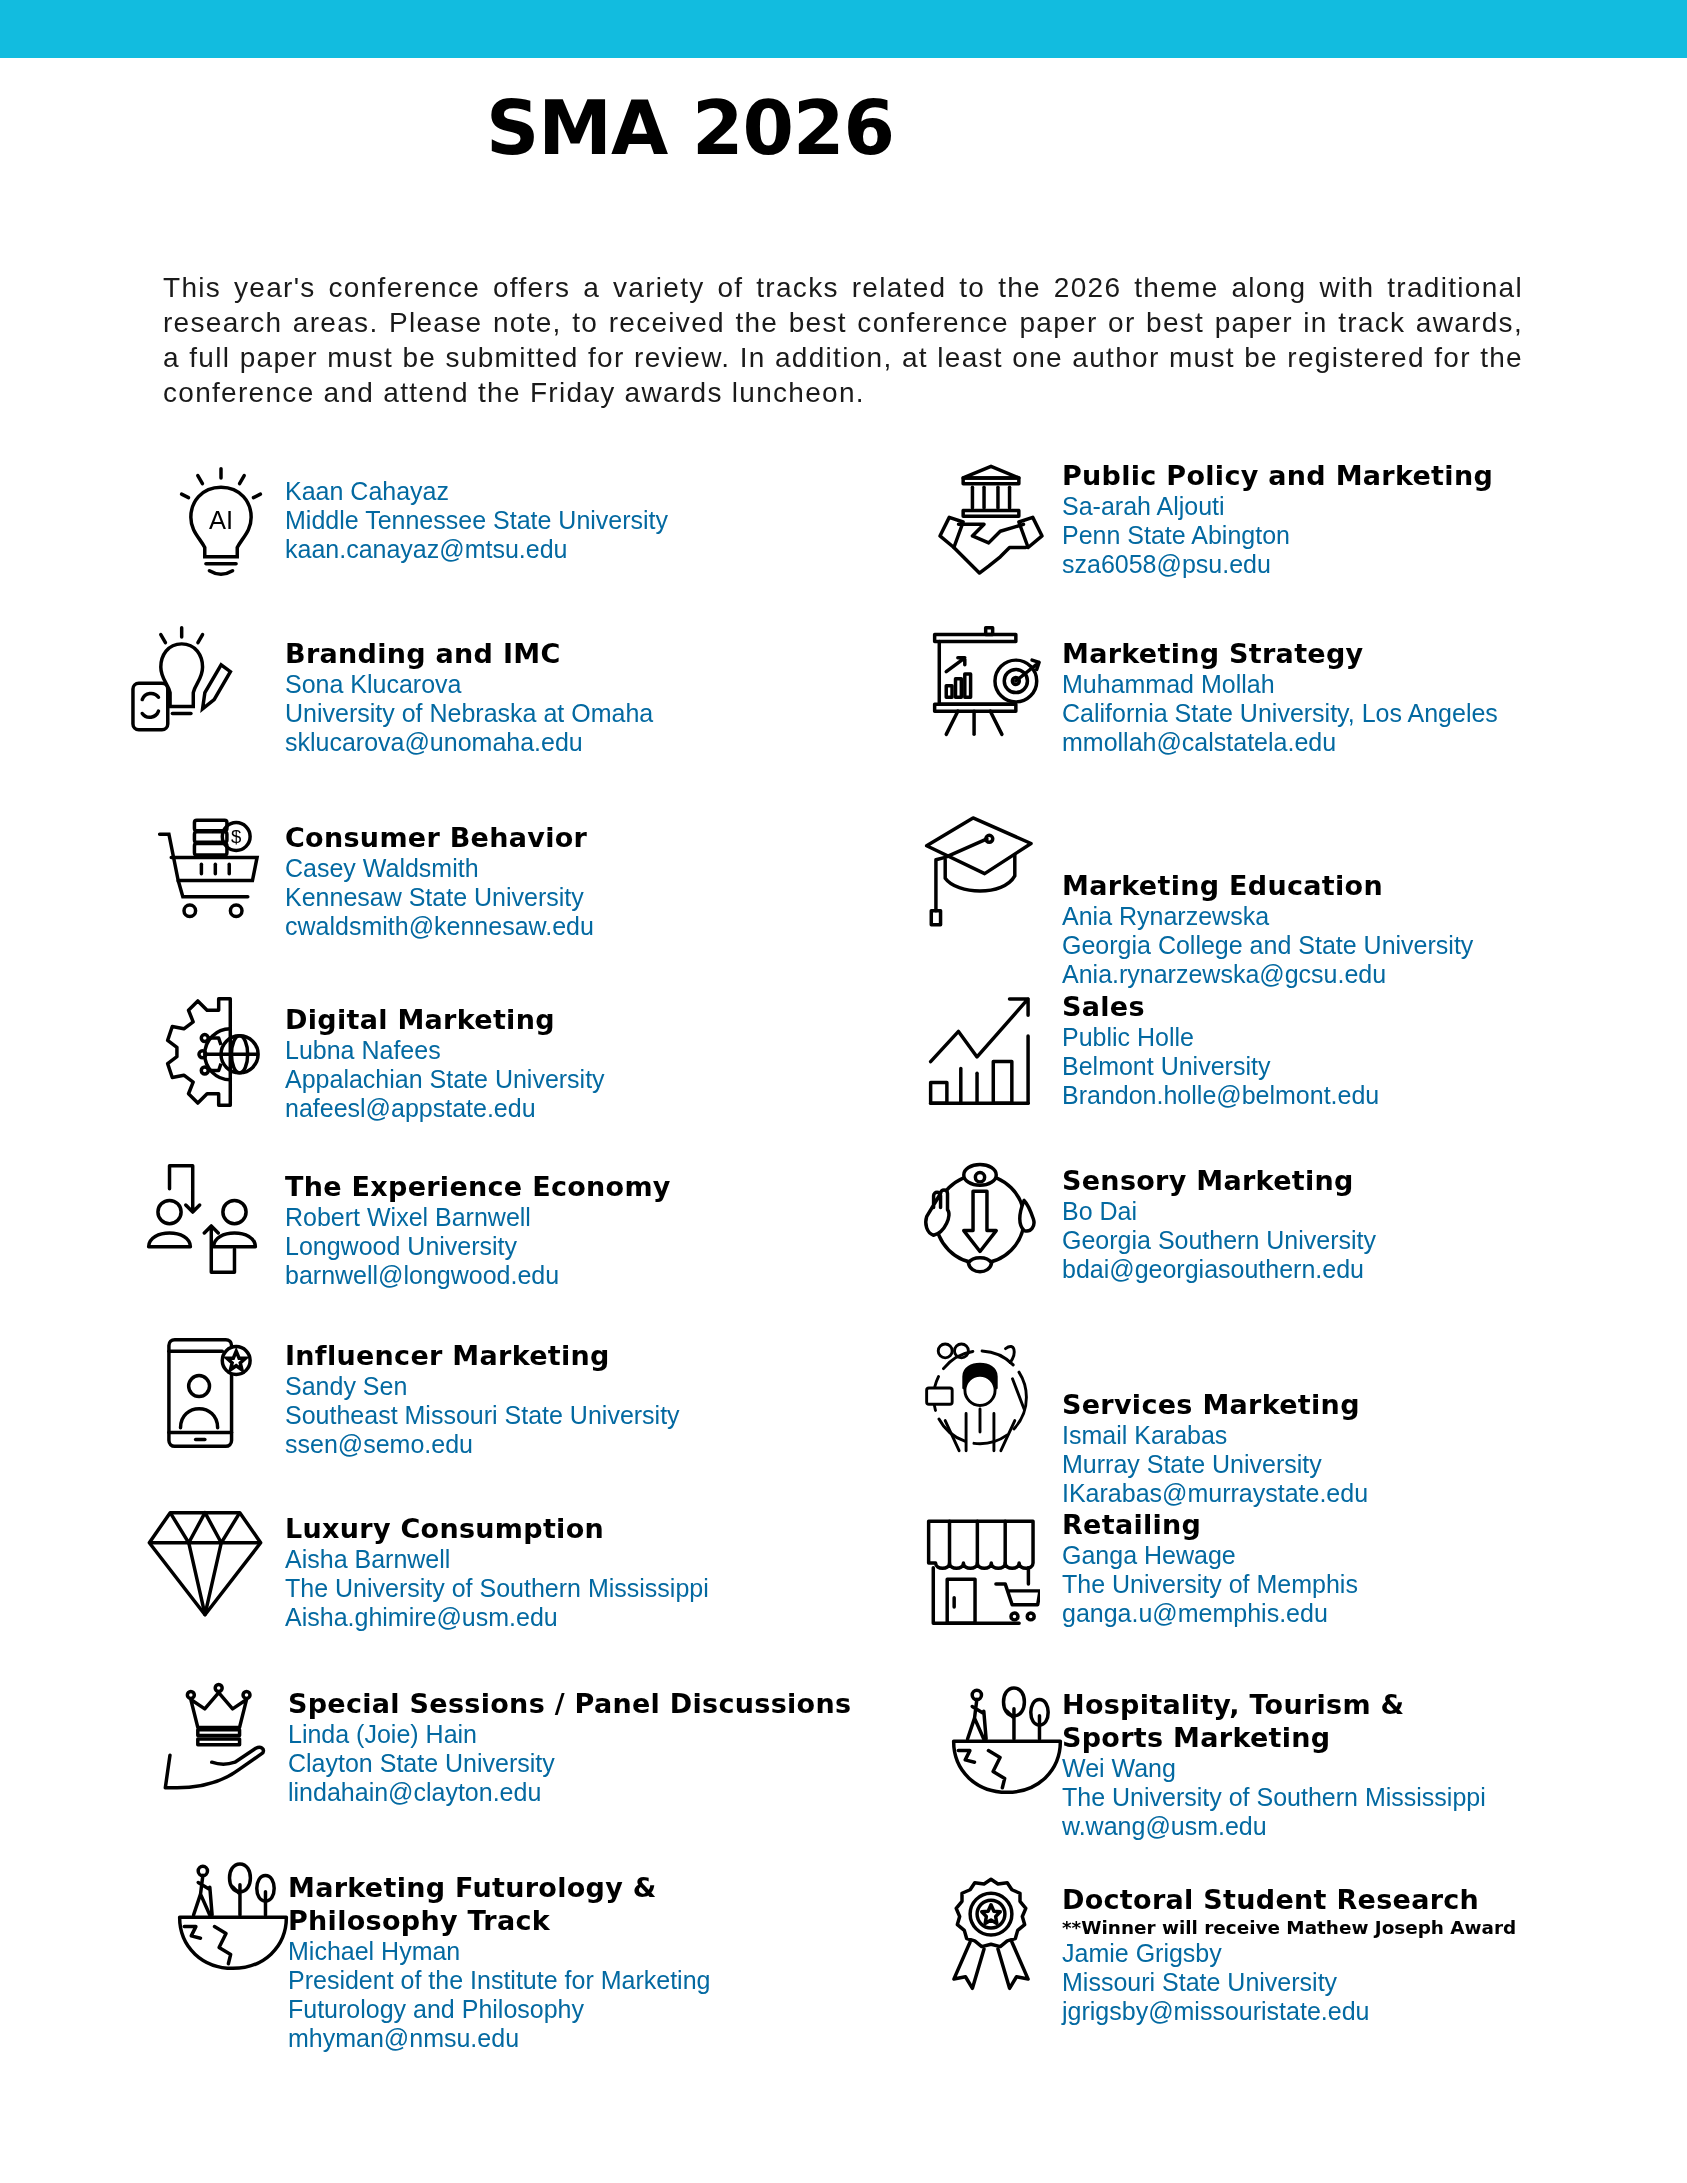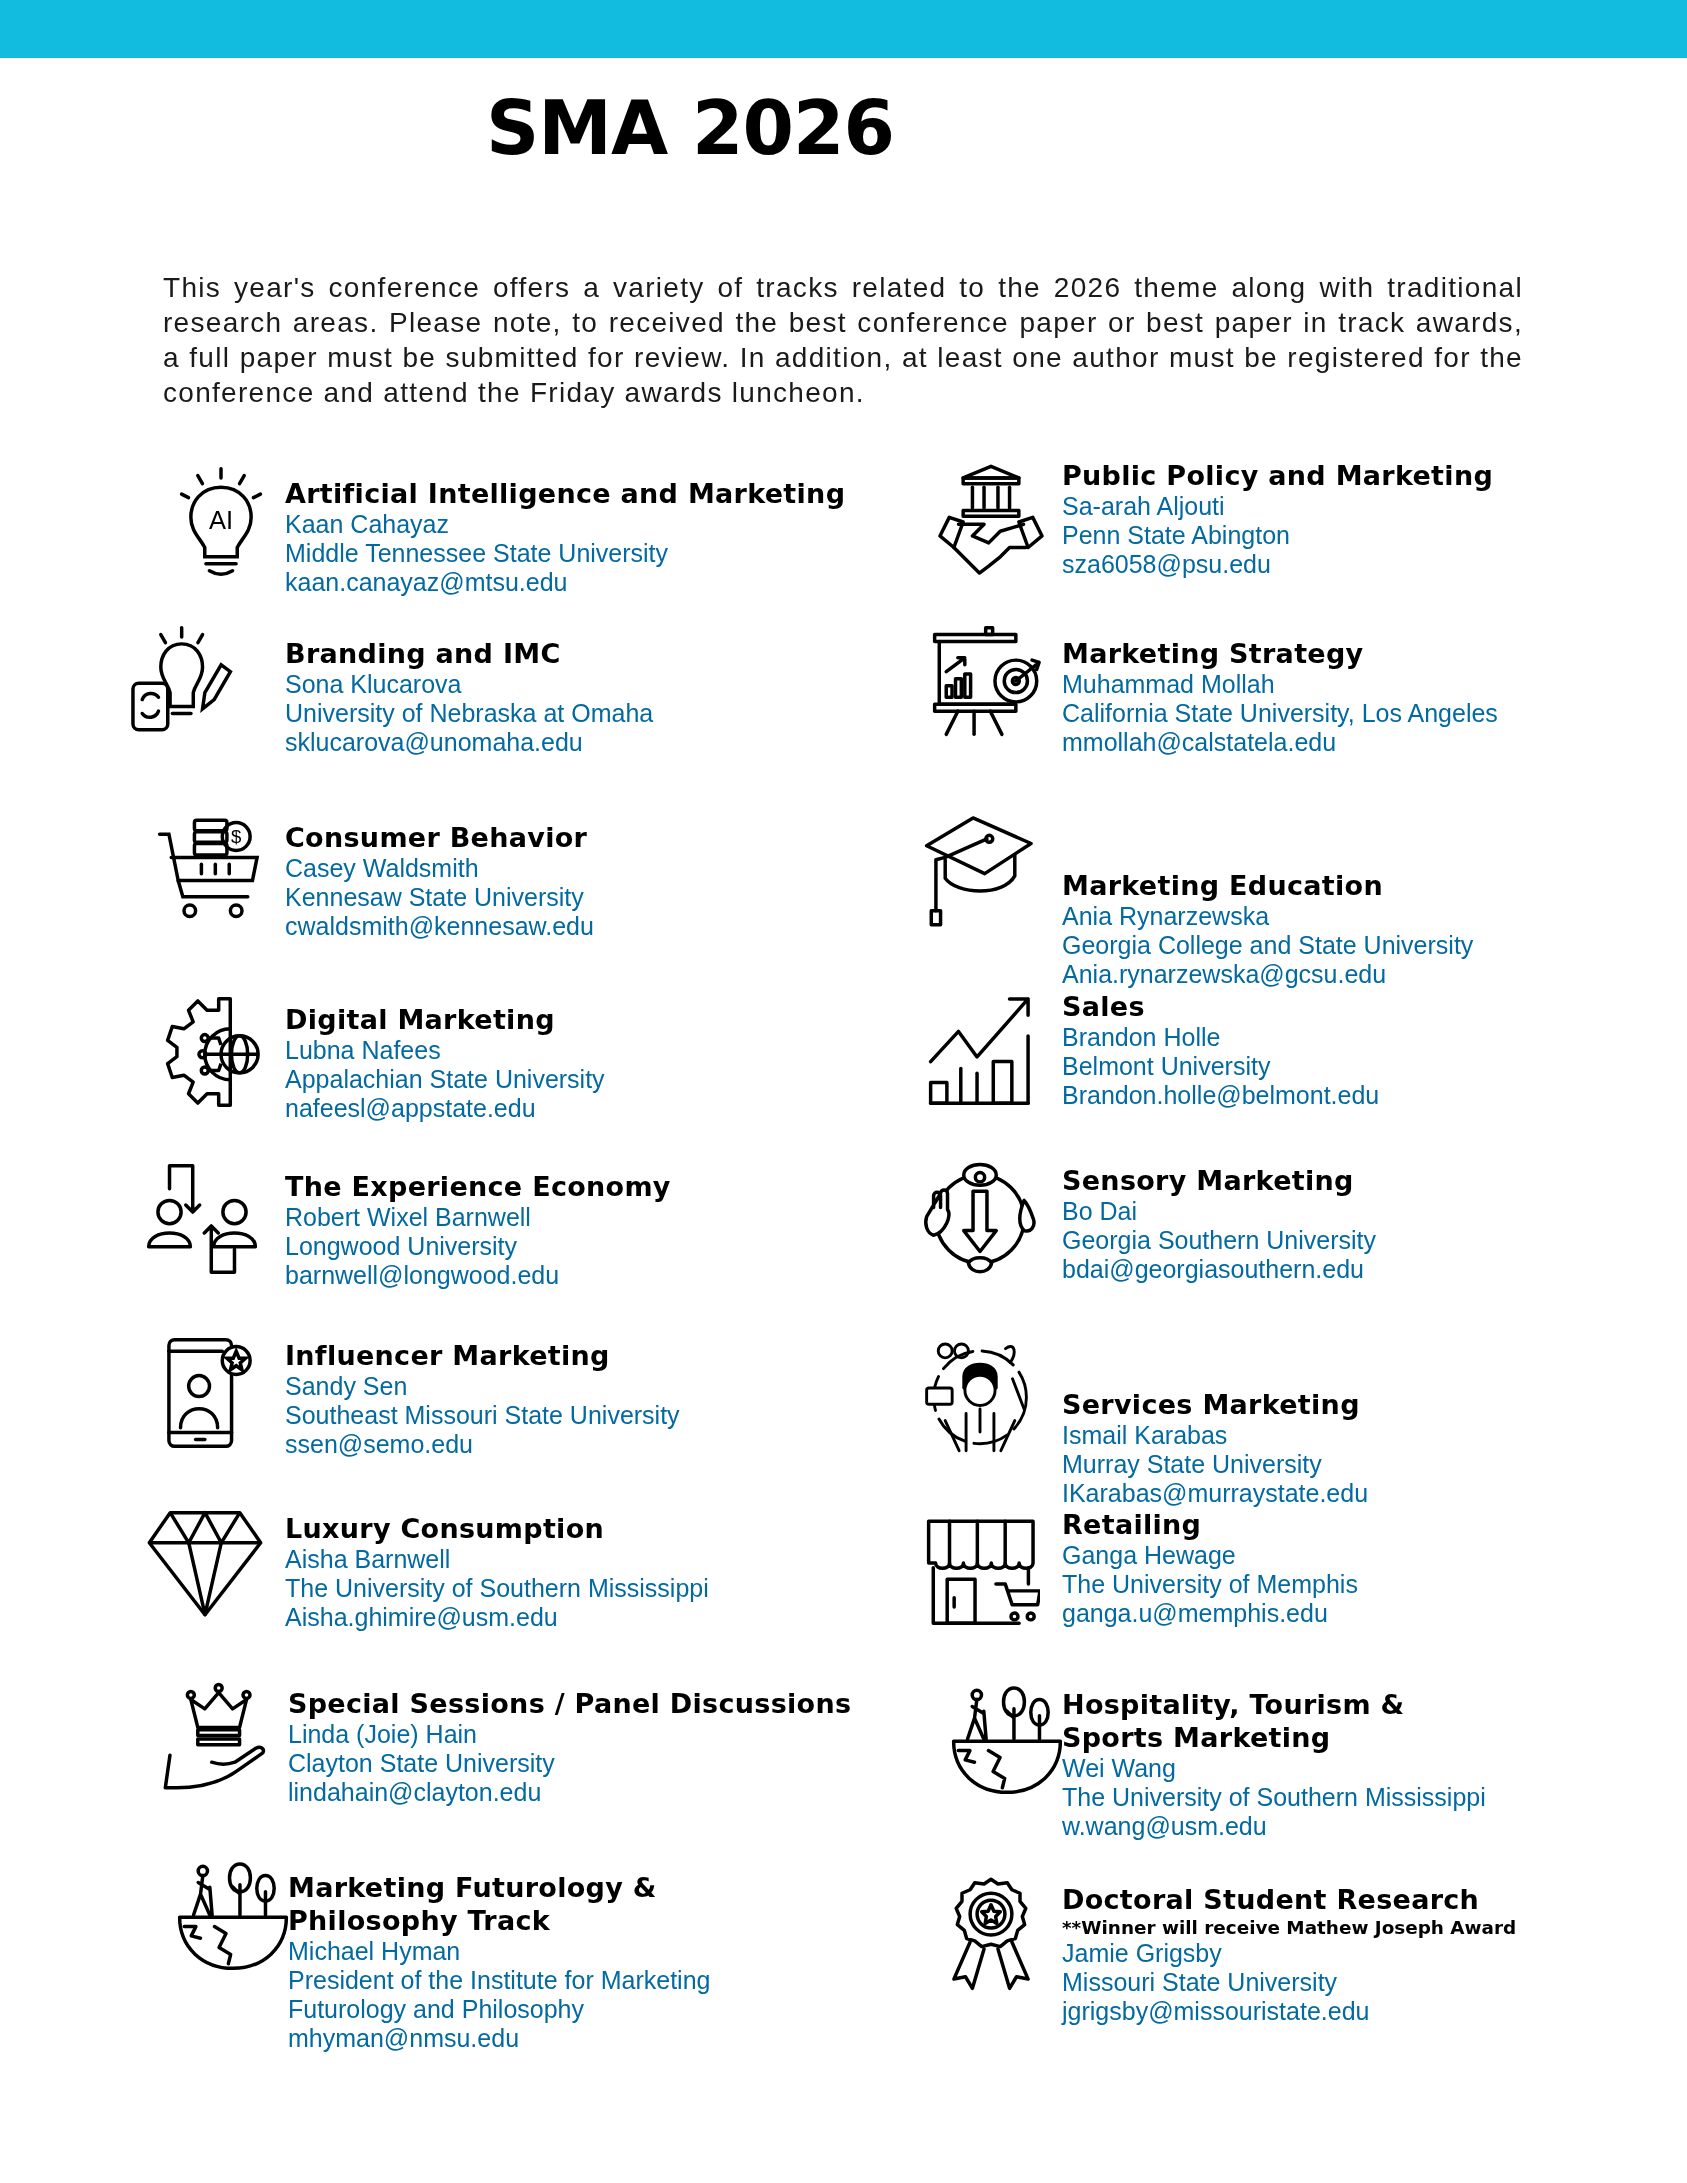--- a/index.html
+++ b/index.html
@@ -34,21 +34,20 @@
       <line x1="70" y1="10" x2="66" y2="17"></line>
     <line x1="16" y1="26" x2="22" y2="29"></line>
       <line x1="84" y1="26" x2="78" y2="29"></line>
     <path d="M50 20 C33 20 24 33 24 46 C24 58 32 64 36 72 L36 80 L64 80 L64 72 C68 64 76 58 76 46 C76 33 67 20 50 20 Z"></path>
     <line x1="37" y1="86" x2="63" y2="86"></line>
       <path d="M40 92 Q50 98 60 92"></path>
     <text x="50" y="56" font-size="22" text-anchor="middle" fill="#000" stroke="none" font-family="Liberation Sans, sans-serif">AI</text>
   </svg>
 </div>
 <div class="txt" style="left:285px;top:477px;">
-  <div class="tname">Artificial Intelligence and Marketing</div>
   <div class="line">Kaan Cahayaz</div>
   <div class="line">Middle Tennessee State University</div>
   <div class="line">kaan.canayaz@mtsu.edu</div>
 </div>
 
 <div class="icon" style="left:126px;top:623px;">
   <svg viewBox="0 0 100 100" fill="none" stroke="#000" stroke-width="3" stroke-linecap="round">
     <line x1="48" y1="4" x2="48" y2="12"></line>
       <line x1="30" y1="10" x2="34" y2="17"></line>
       <line x1="66" y1="10" x2="62" y2="17"></line>
@@ -269,21 +268,21 @@
     <rect x="4" y="78" width="14" height="18"></rect>
     <line x1="30" y1="66" x2="30" y2="96"></line>
       <line x1="44" y1="70" x2="44" y2="96"></line>
     <rect x="58" y="60" width="16" height="36"></rect>
     <line x1="88" y1="38" x2="88" y2="96"></line>
       <line x1="4" y1="96" x2="88" y2="96"></line>
   </svg>
 </div>
 <div class="txt" style="left:1062px;top:990px;">
   <div class="tname">Sales</div>
-  <div class="line">Brandon Holle</div>
+  <div class="line">Public Holle</div>
   <div class="line">Belmont University</div>
   <div class="line">Brandon.holle@belmont.edu</div>
 </div>
 
 <div class="icon" style="left:922px;top:1161px;">
   <svg viewBox="0 0 100 100" fill="none" stroke="#000" stroke-width="3" stroke-linecap="round" stroke-linejoin="round">
     <circle cx="50" cy="50" r="38"></circle>
     <ellipse cx="50" cy="12" rx="14" ry="9" fill="#fff"></ellipse>
       <circle cx="50" cy="14" r="4"></circle>
     <path d="M10 40 L10 30 C10 26 16 26 16 30 L16 40 M16 28 C16 24 22 24 22 28 L22 42 C26 46 20 62 10 64 C4 62 2 54 4 48 Z" fill="#fff"></path>

